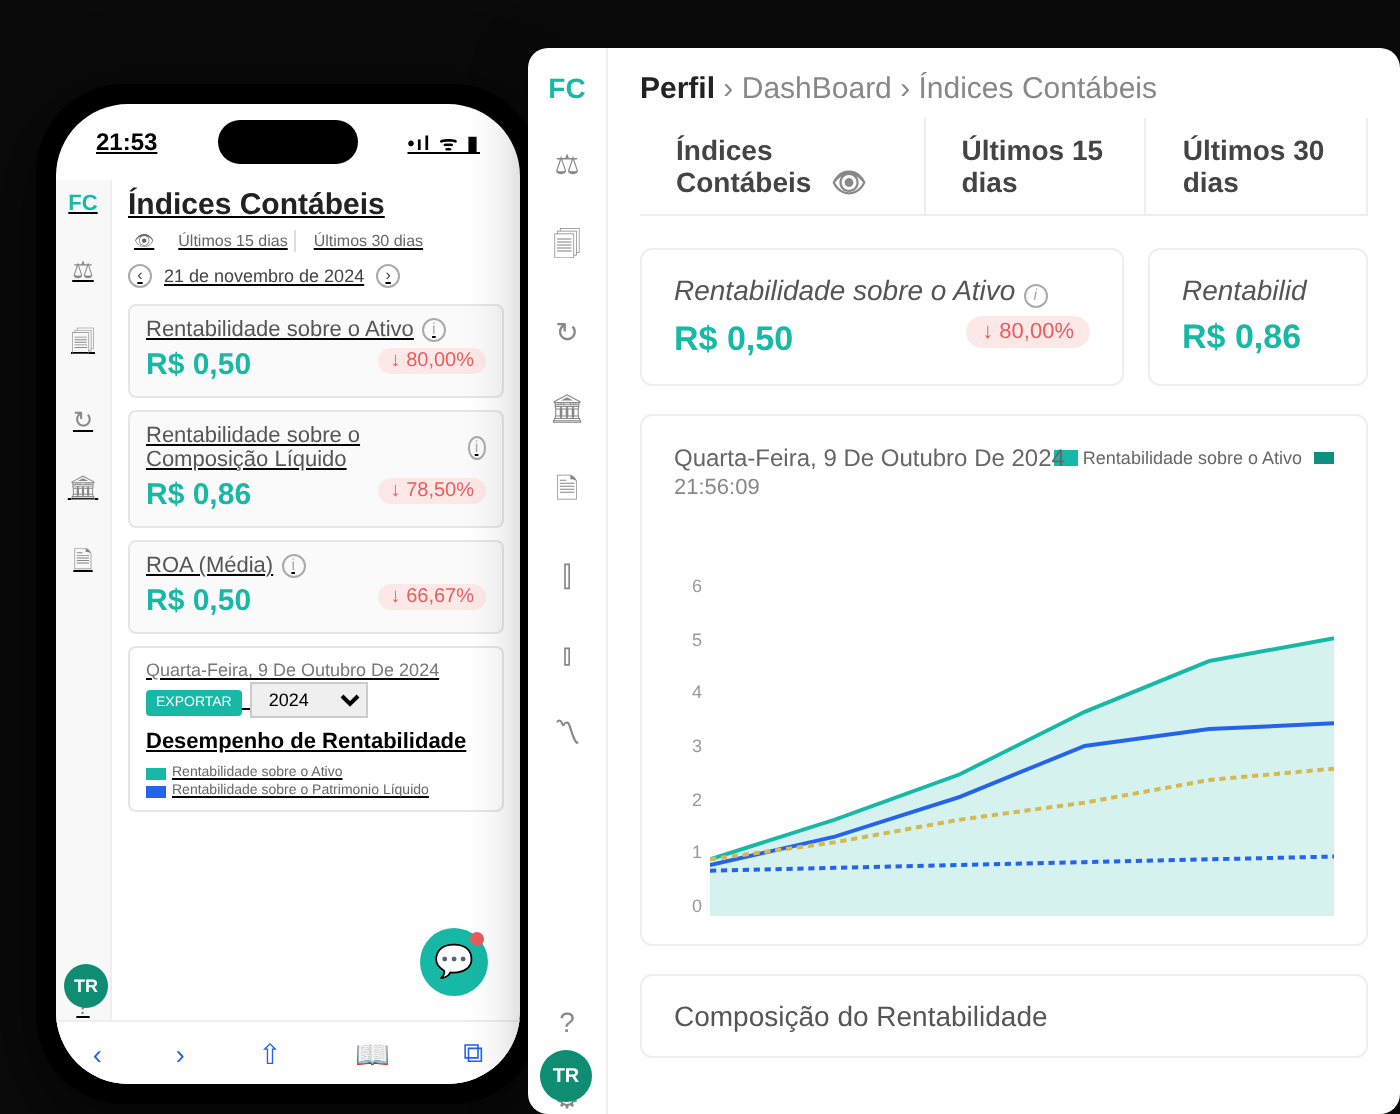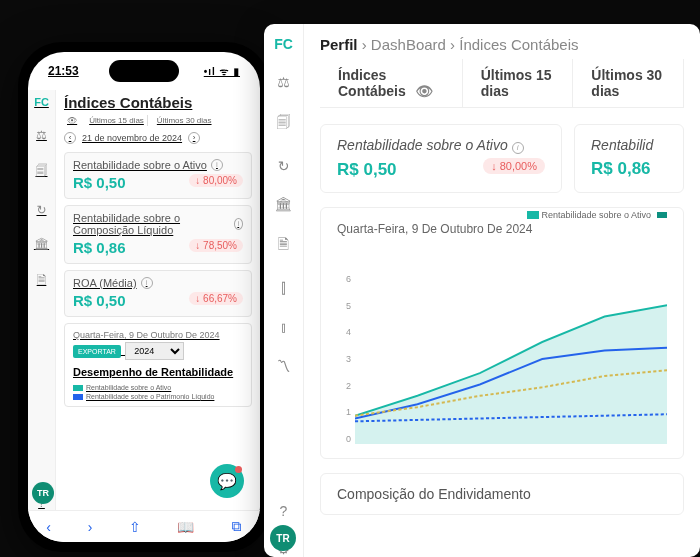--- a/index.html
+++ b/index.html
@@ -199,20 +199,21 @@
         <span class="d">↓ 80,00%</span>
       </div>
       <div class="desk-card partial">
         <div class="t">Rentabilid</div>
         <span class="v">R$ 0,86</span>
       </div>
     </div>
 
     <div class="chart-card">
       <div class="chart-date">Quarta-Feira, 9 De Outubro De 2024</div>
+      <div class="chart-time">21:56:09</div>
       <div class="chart-legend">
         <div class="legend-item">
             <span class="sw a" style="outline:1px solid #17b8a6;"></span> 
             <span>Rentabilidade sobre o Ativo</span>
           </div>
         <div class="legend-item">
             <span class="sw" style="background:#0d9080;width:10px;height:6px;"></span>
           </div>
       </div>
       <div class="chart-area">
@@ -229,16 +230,16 @@
               <path d="M0,141.66666666666666 L80,121.83333333333334 L160,99.16666666666666 L240,68 L320,42.5 L400,31.166666666666657 L400,170 L0,170 Z" fill="#17b8a6" opacity="0.18"></path>
               <path d="M0,141.66666666666666 L80,121.83333333333334 L160,99.16666666666666 L240,68 L320,42.5 L400,31.166666666666657" fill="none" stroke="#17b8a6" stroke-width="2"></path>
               <path d="M0,144.5 L80,130.33333333333334 L160,110.5 L240,85 L320,76.50000000000001 L400,73.66666666666667" fill="none" stroke="#2463eb" stroke-width="2"></path>
               <path d="M0,141.66666666666666 L80,133.16666666666666 L160,121.83333333333334 L240,113.33333333333334 L320,102 L400,96.33333333333333" fill="none" stroke="#d4b850" stroke-width="2" stroke-dasharray="4,3"></path>
               <path d="M0,147.33333333333334 L80,145.91666666666666 L160,144.5 L240,143.08333333333334 L320,141.66666666666666 L400,140.25" fill="none" stroke="#2463eb" stroke-width="2" stroke-dasharray="4,3"></path>
             </svg></div>
       </div>
     </div>
 
     <div class="compo-card">
-      <div class="t">Composição do Endividamento</div>
+      <div class="t">Composição do Rentabilidade</div>
     </div>
   </div>
 </div>
 
 </body></html>

